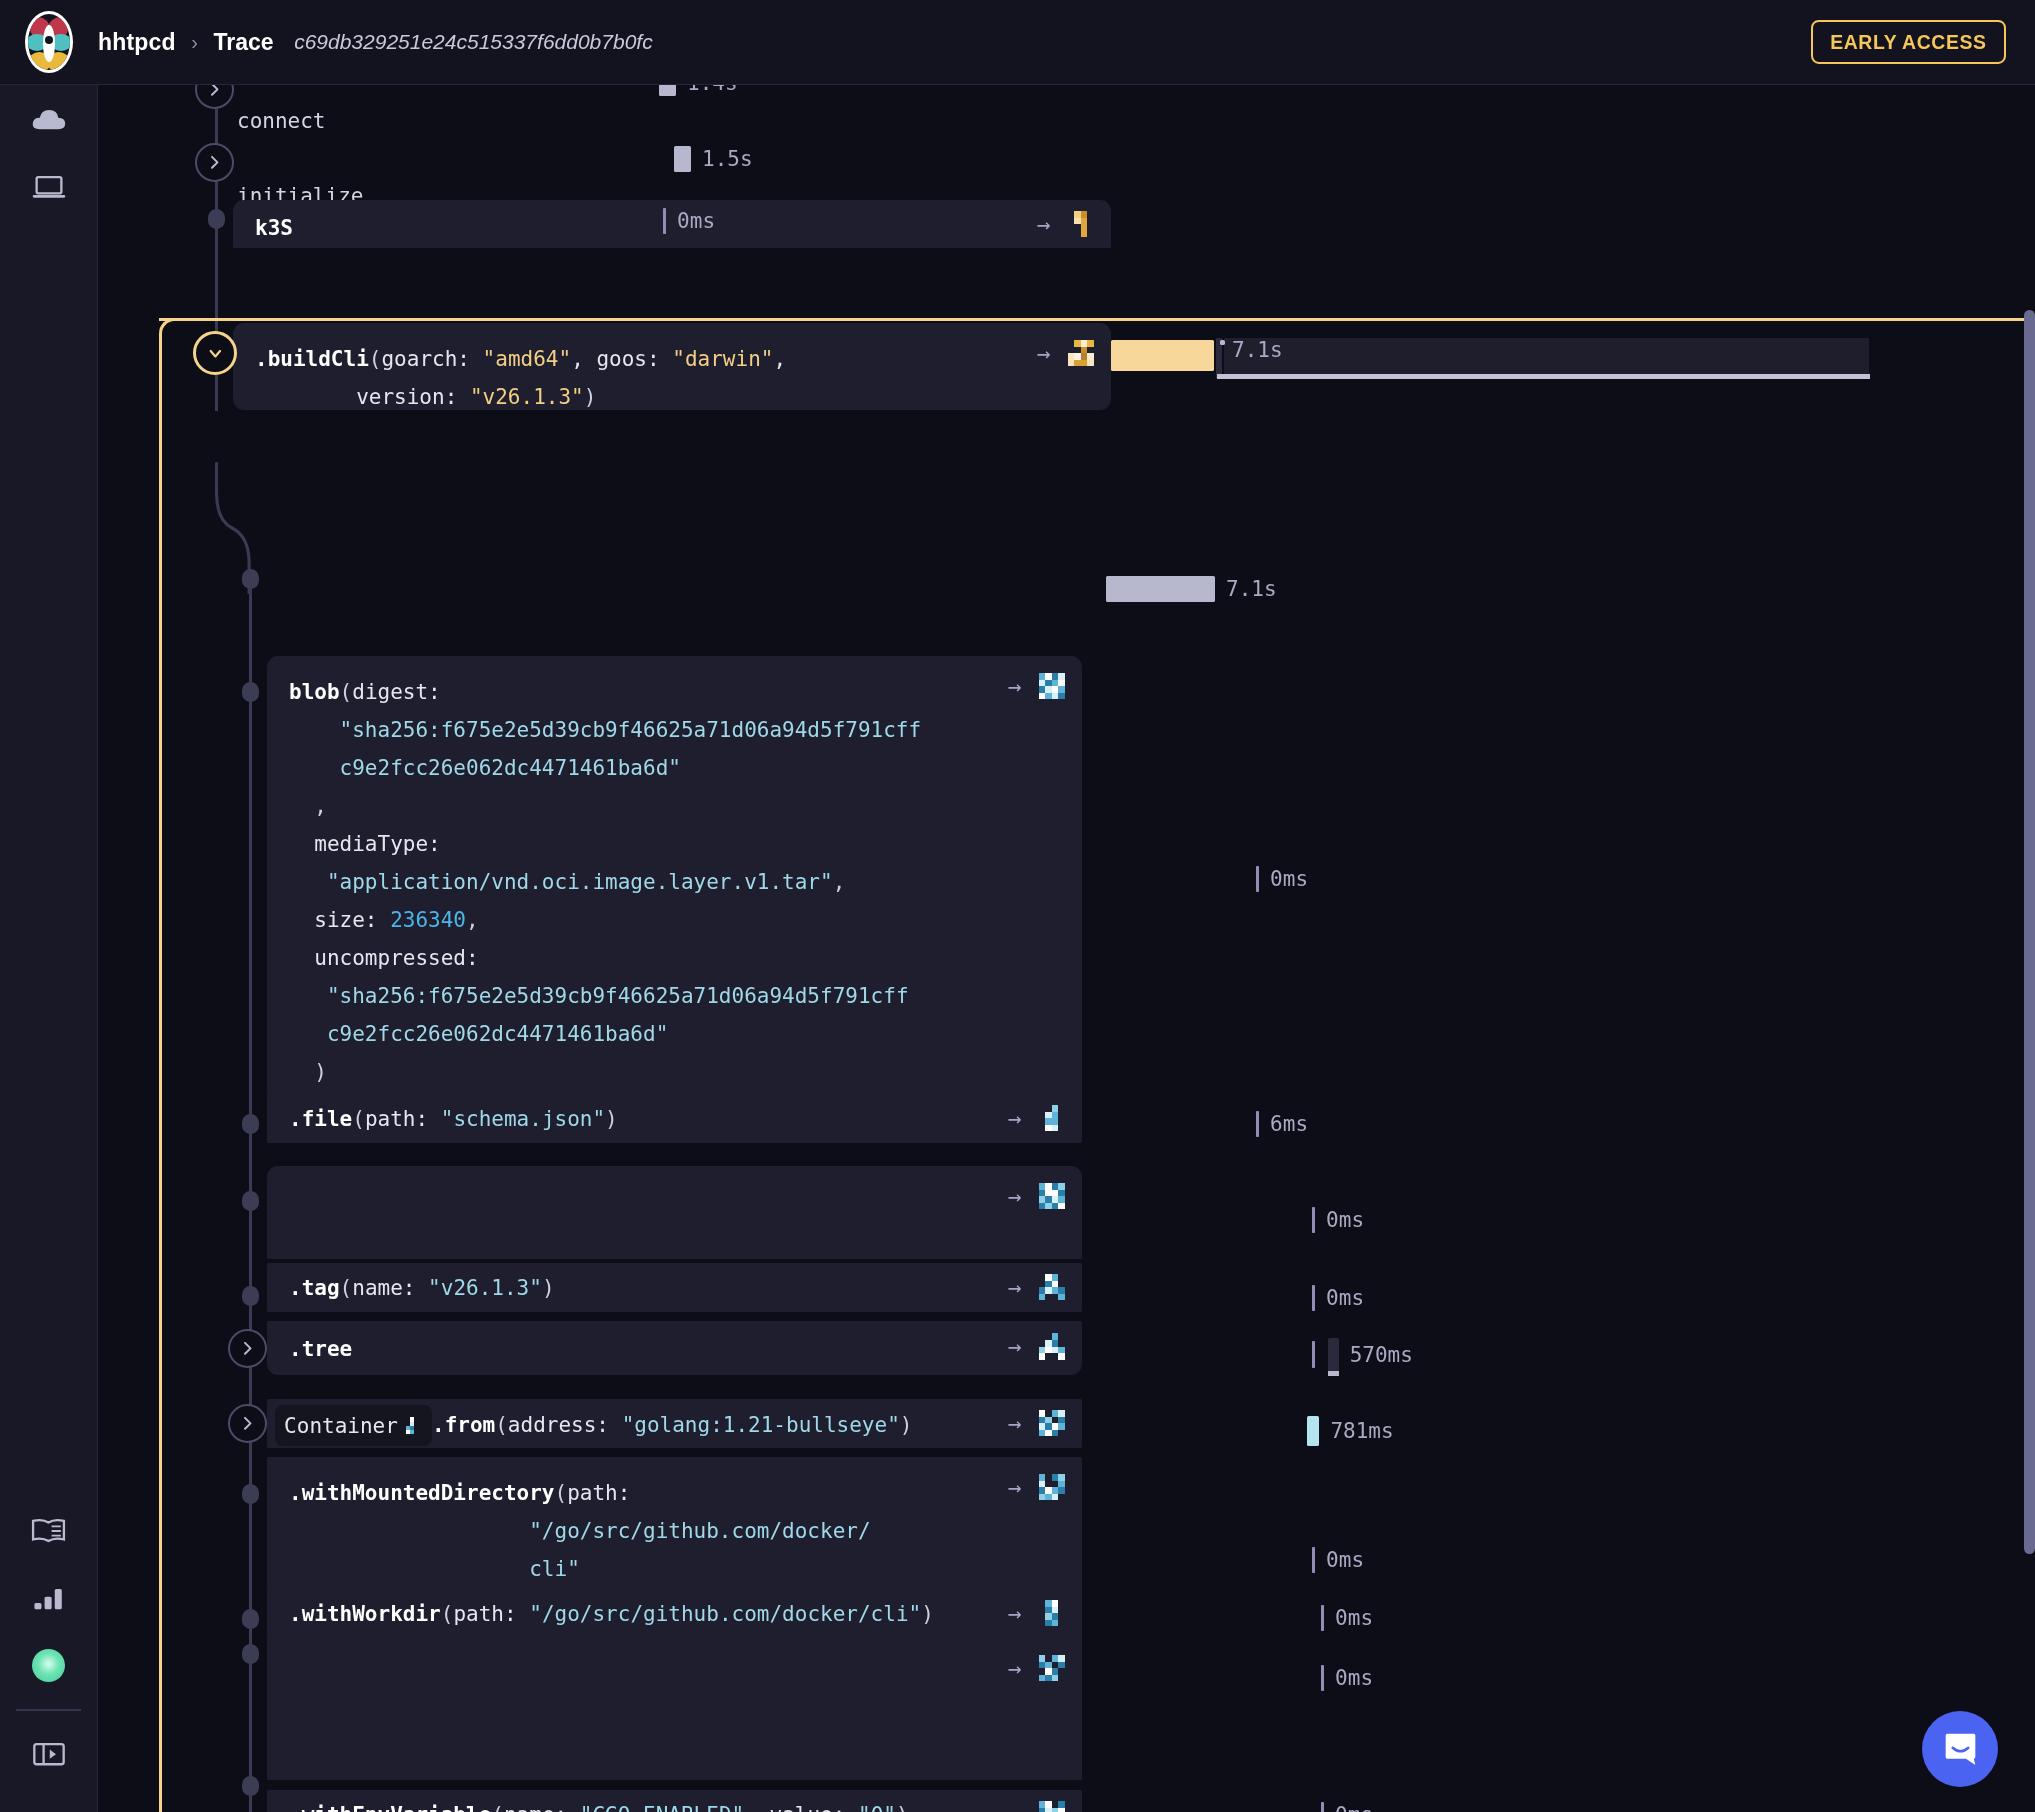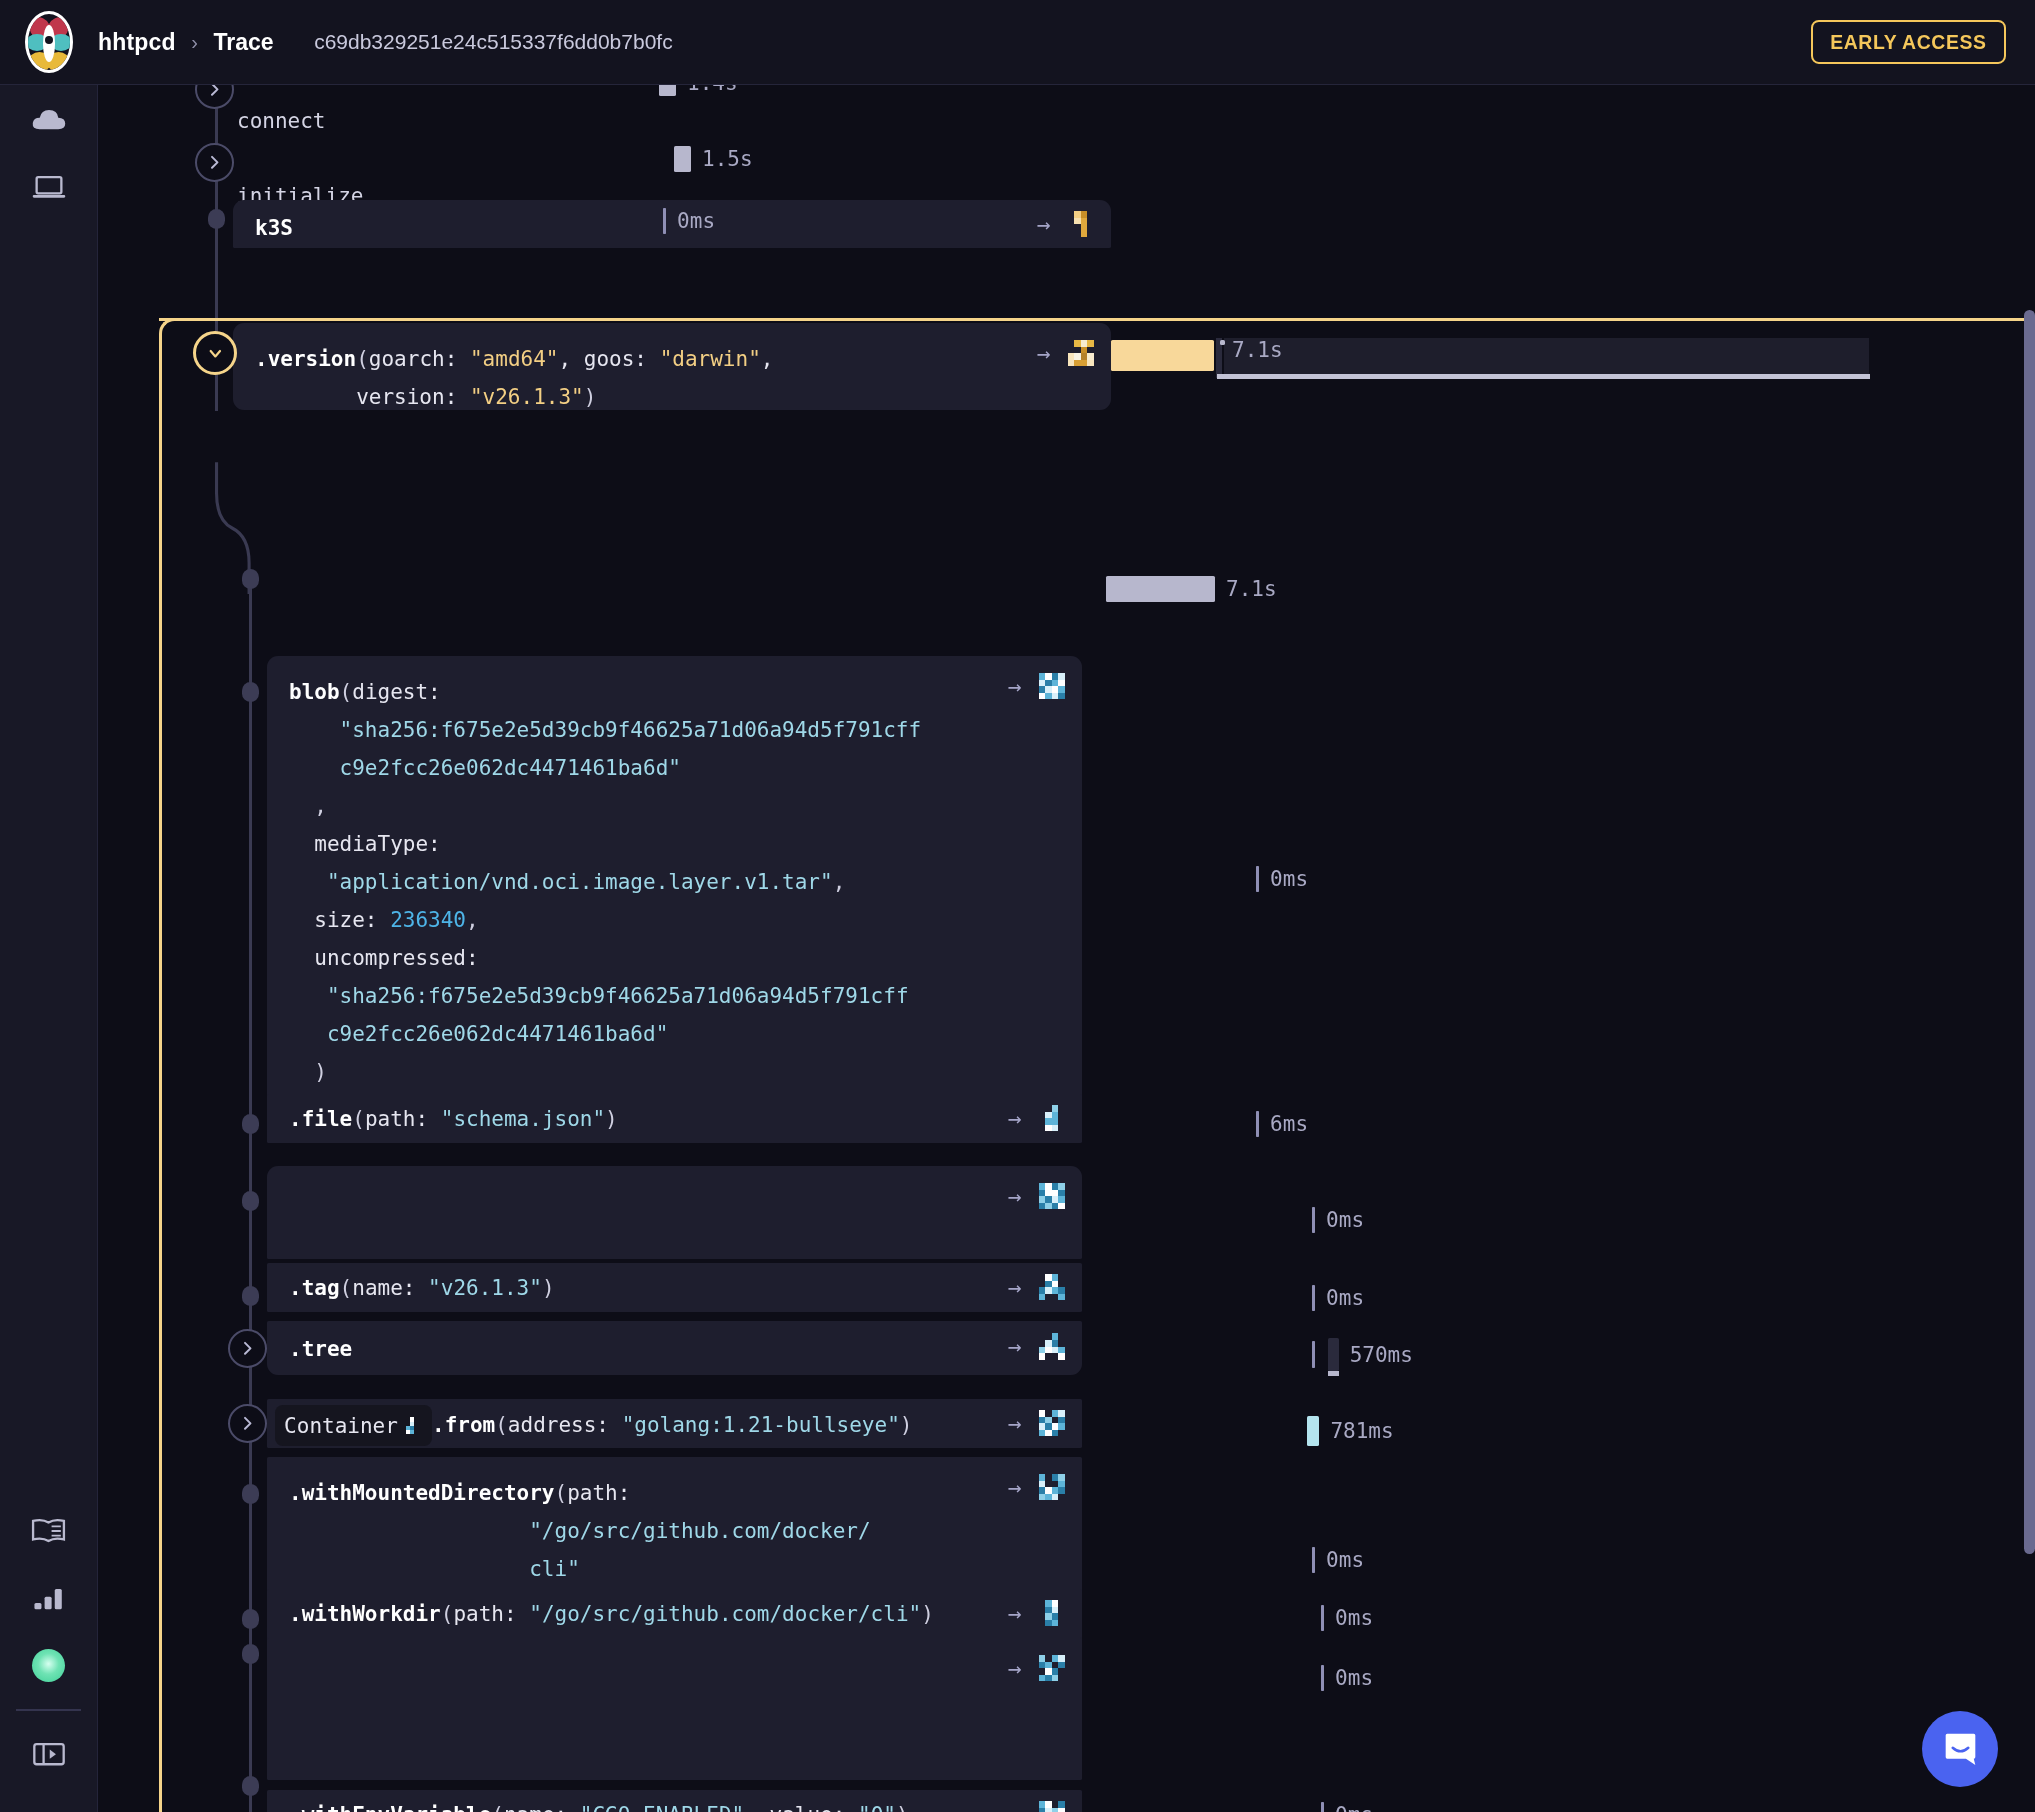--- a/index.html
+++ b/index.html
@@ -35,21 +35,21 @@
   .lp6 { width: 23px; height: 20px; background: #e8b93a; right: 0px; bottom: -1.6px; }
   .lp-center { width: 12.4px; height: 37px; background: #ffffff; left: 50%; margin-left: -6.2px; top: 11px;
                border-radius: 6.2px 6.2px 2.3px 2.3px; }
   .lp-dot { width: 7.8px; height: 7.8px; background: #13131f; left: 50%; margin-left: -3.9px; top: 22px; border-radius: 50%; }
 
   #breadcrumb { display: flex; align-items: center; gap: 15.5px;
     font-family: "Liberation Sans", sans-serif; }
   #bc-org { font-size: 23px; font-weight: 700; color: #ffffff; letter-spacing: 0.2px; }
   #bc-sep { font-size: 20px; color: #8f8fa8; }
   #bc-trace { font-size: 23px; font-weight: 700; color: #ffffff; }
-  #bc-id { font-size: 21px; color: #c9c9dd; margin-left: 25px; font-weight: 400; }
+  #bc-id { font-size: 21px; color: #c9c9dd; margin-left: 5px; font-weight: 400; font-style: italic; }
 
   #early-access {
     position: absolute; right: 29.5px; top: 50%; transform: translateY(-50%);
     border: 2.3px solid #f5c75b; color: #f5c75b; border-radius: 7.8px;
     padding: 8.6px 17px; font-family: "Liberation Sans", sans-serif;
     font-size: 19.4px; font-weight: 700; letter-spacing: 0.6px;
     background: transparent; cursor: pointer;
   }
 
   
@@ -309,21 +309,21 @@
     <div class="tick"></div>
     <span class="tlabel">0ms</span>
   </div>
 
   <div class="chev active" style="left:95px; top:246px;">
     <svg viewBox="0 0 24 24">
       <path d="M6 9 L12 16 L18 9" fill="none" stroke="#f5d48a" stroke-width="2.8" stroke-linecap="round" stroke-linejoin="round"></path>
     </svg>
   </div>
   <div class="card" style="left:135px; top:238px; width:878px; height:87px;">
-    <div class="code"><span class="m">.version</span><span class="punct">(</span>goarch: <span class="str-y">"amd64"</span>, goos: <span class="str-y">"darwin"</span>,
+    <div class="code"><span class="m">.buildCli</span><span class="punct">(</span>goarch: <span class="str-y">"amd64"</span>, goos: <span class="str-y">"darwin"</span>,
         version: <span class="str-y">"v26.1.3"</span><span class="punct">)</span></div>
     <div class="card-right">
       <span class="arrow-i">→</span>
       <span class="ident">
         <i style="background:transparent"></i>
           <i style="background:#e8b845"></i>
           <i style="background:#f8ecd0"></i>
           <i style="background:#e8b845"></i>
         <i style="background:transparent"></i>
           <i style="background:transparent"></i>

